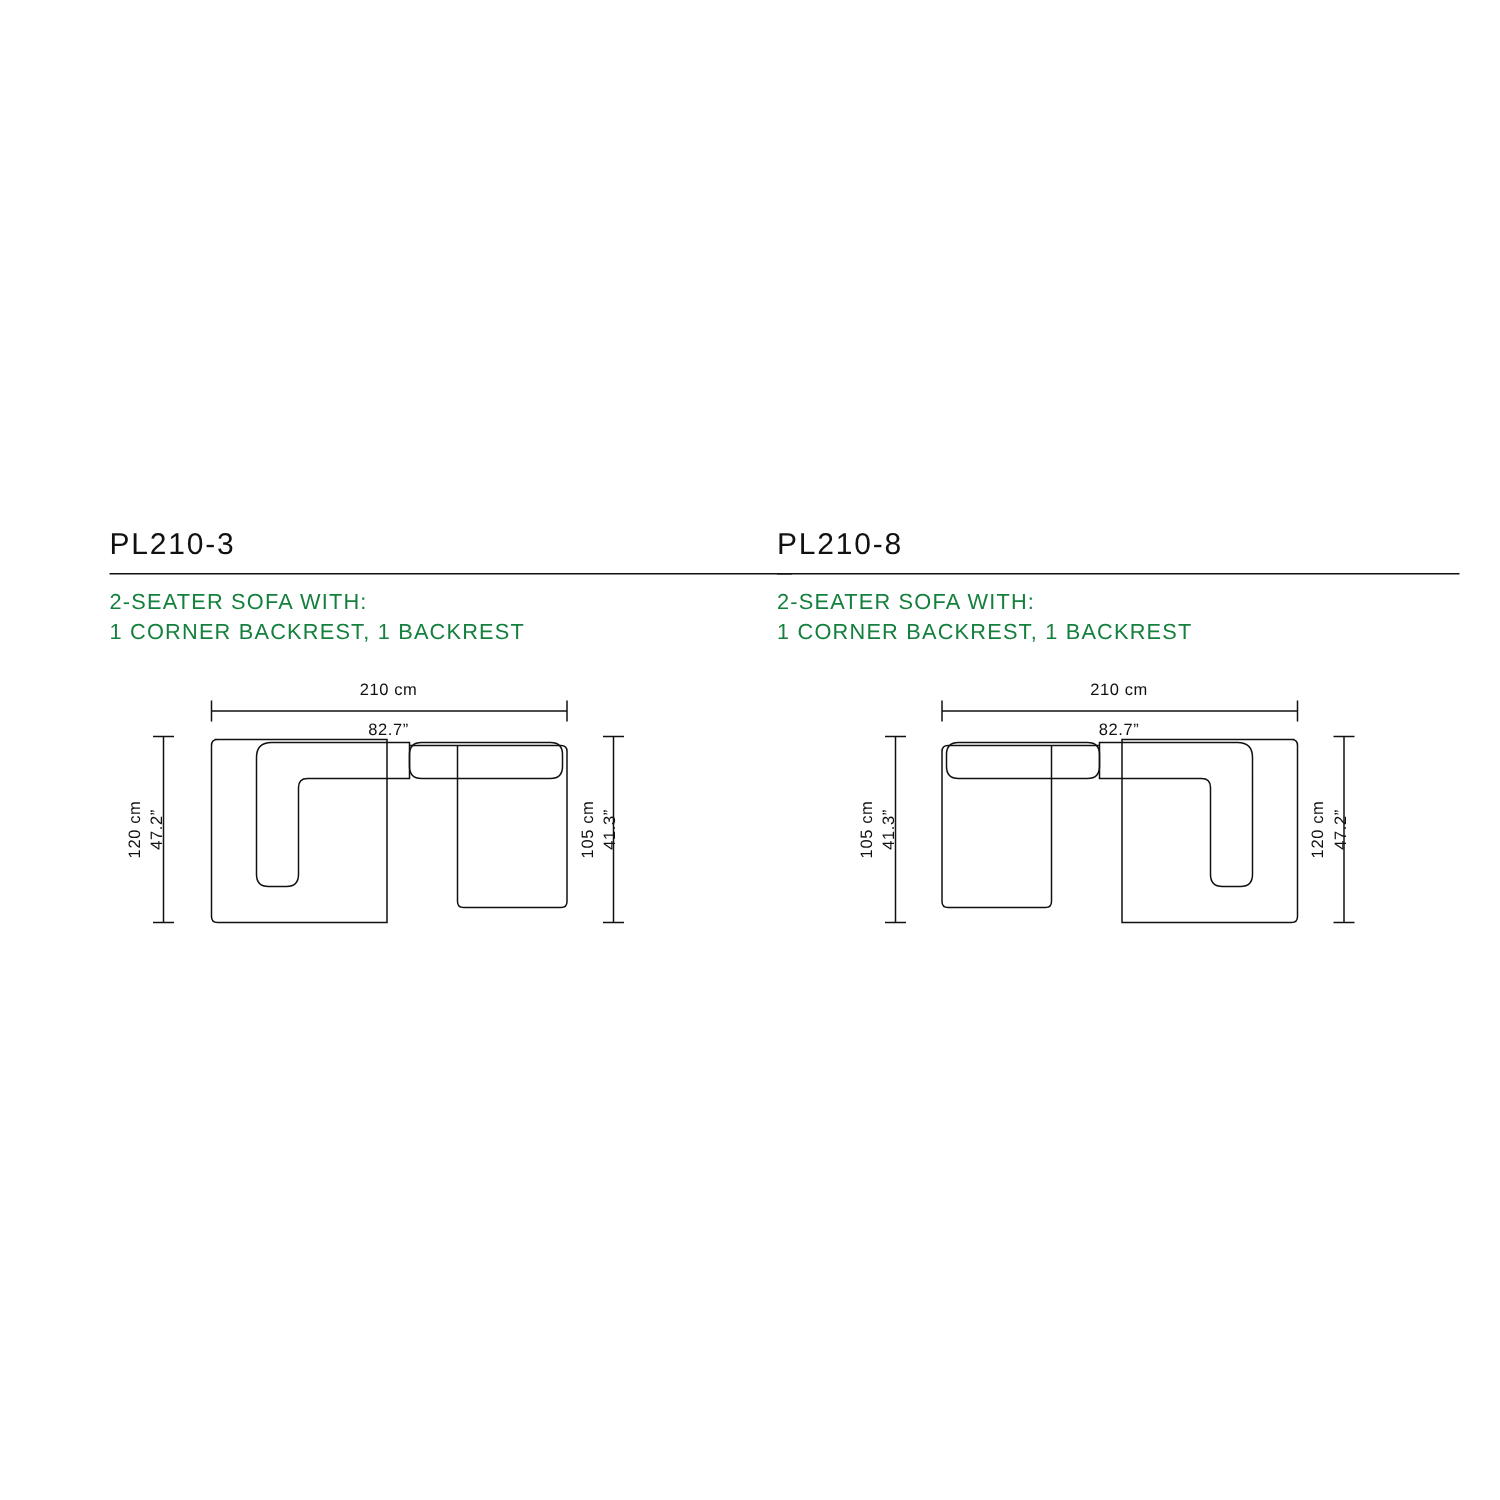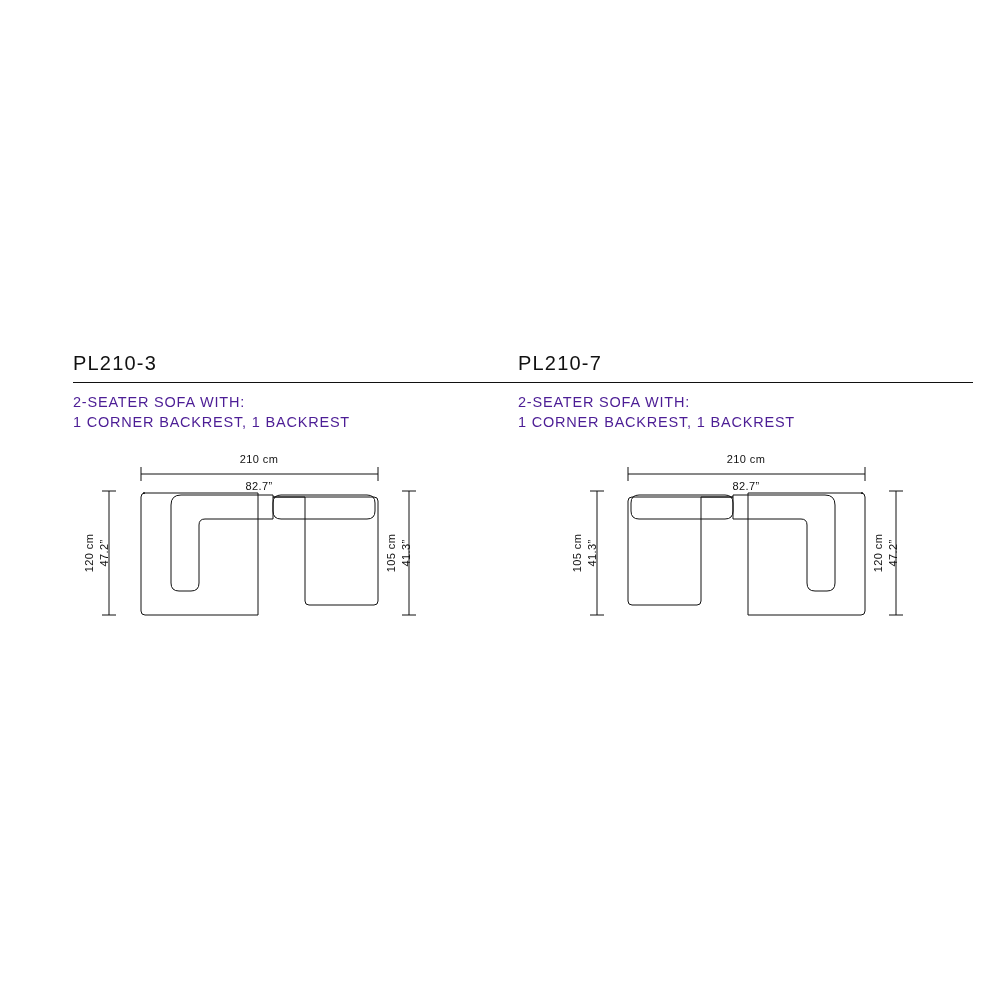--- a/index.html
+++ b/index.html
@@ -46,21 +46,21 @@
   .rule {
     border-bottom: 1px solid #111111;
     width: 100%;
     height: 0;
   }
   .variant-desc {
     margin-top: 9px;
     font-size: 14.5px;
     letter-spacing: 0.8px;
     line-height: 20px;
-    color: #4c1d95;
+    color: #15803d;
   }
 
   .drawing {
     position: absolute;
     top: 443px;
     width: 455px;
     height: 220px;
   }
   .drawing.left { left: 33px; }
   .drawing.right { left: 518px; }
@@ -124,21 +124,21 @@
 
       <text class="dim-text" x="60" y="110" text-anchor="middle" transform="rotate(-90 60 110)">120 cm</text>
       <text class="dim-text" x="75" y="110" text-anchor="middle" transform="rotate(-90 75 110)">47.2”</text>
 
       <text class="dim-text" x="362" y="110" text-anchor="middle" transform="rotate(-90 362 110)">105 cm</text>
       <text class="dim-text" x="377" y="110" text-anchor="middle" transform="rotate(-90 377 110)">41.3”</text>
     </svg>
   </div>
 
   <div class="variant right">
-    <div class="variant-code">PL210-7</div>
+    <div class="variant-code">PL210-8</div>
     <div class="rule"></div>
     <div class="variant-desc">
       <div>2-SEATER SOFA WITH:</div>
       <div>1 CORNER BACKREST, 1 BACKREST</div>
     </div>
   </div>
 
   <div class="drawing right">
     <svg width="455" height="210" viewBox="0 0 455 210" xmlns="http://www.w3.org/2000/svg">
       <g fill="none" stroke="#111111" stroke-width="1" stroke-linecap="butt">

